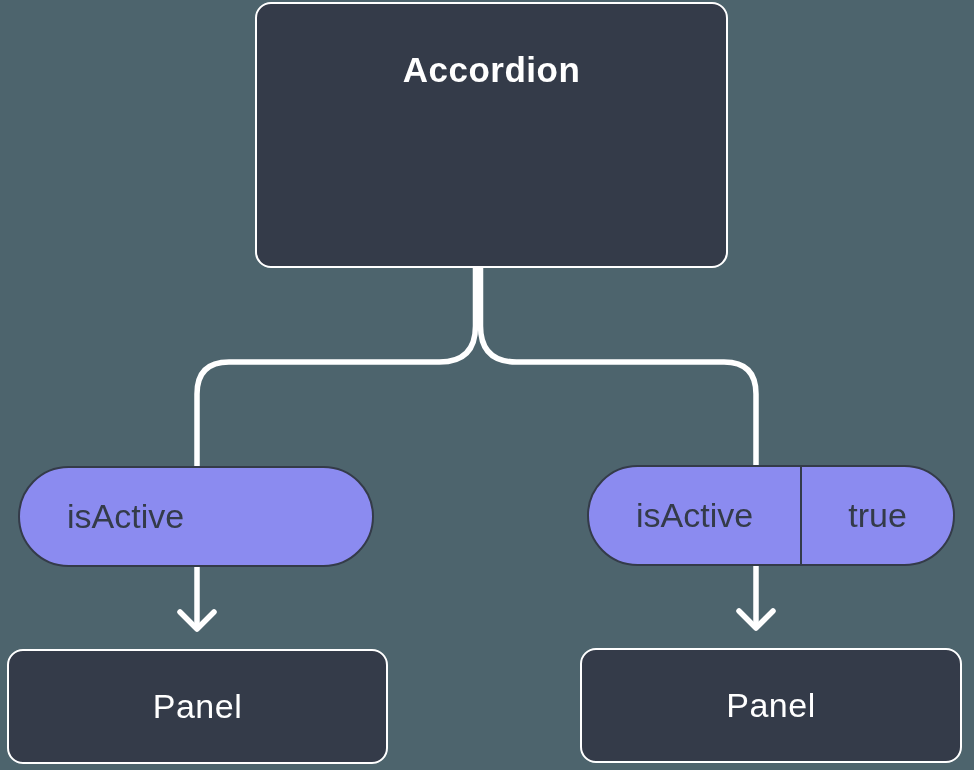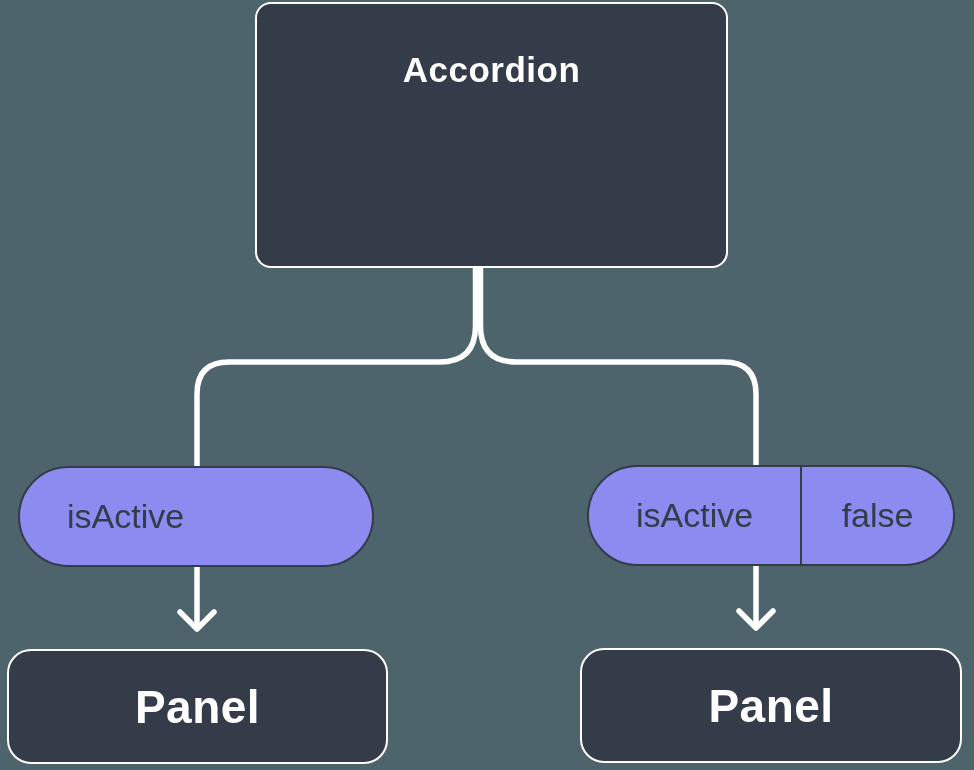--- a/index.html
+++ b/index.html
@@ -83,23 +83,23 @@
     display:flex;align-items:center;justify-content:center;
     font-size:34px;
     font-weight:500;
   }
   .pill-outline .pill-cell{font-size:35px;}
   .pill-cell.key{flex:0 0 60%;}
   .pill-cell.val{flex:1 1 auto;}
   .pill-outline .pill-cell.key{flex-basis:75.6%;}
   .pill-right .pill-cell.key{flex-basis:58%;}
   .panel{
-    border-radius:24px;
-    font-size:46px;
-    font-weight:700;
+    border-radius:16px;
+    font-size:34px;
+    font-weight:400;
     color:var(--node-text);
     letter-spacing:.5px;
   }
   .panel-left{left:7px;top:649px;width:381px;height:115px;}
   .panel-right{left:580px;top:648px;width:382px;height:115px;}
 </style>
 </head>
 <body>
 
 <div class="stage">
@@ -116,20 +116,20 @@
   <div class="node root-box">
     <div class="root-title">Accordion</div>
   </div>
 
   <div class="pill pill-solid pill-left">
     <span class="pill-cell key">isActive</span>
   </div>
 
   <div class="pill pill-solid pill-right">
     <span class="pill-cell key">isActive</span>
-    <span class="pill-cell val">false</span>
+    <span class="pill-cell val">true</span>
   </div>
 
   <div class="node panel panel-left">Panel</div>
 
   <div class="node panel panel-right">Panel</div>
 
 </div>
 
 </body></html>

